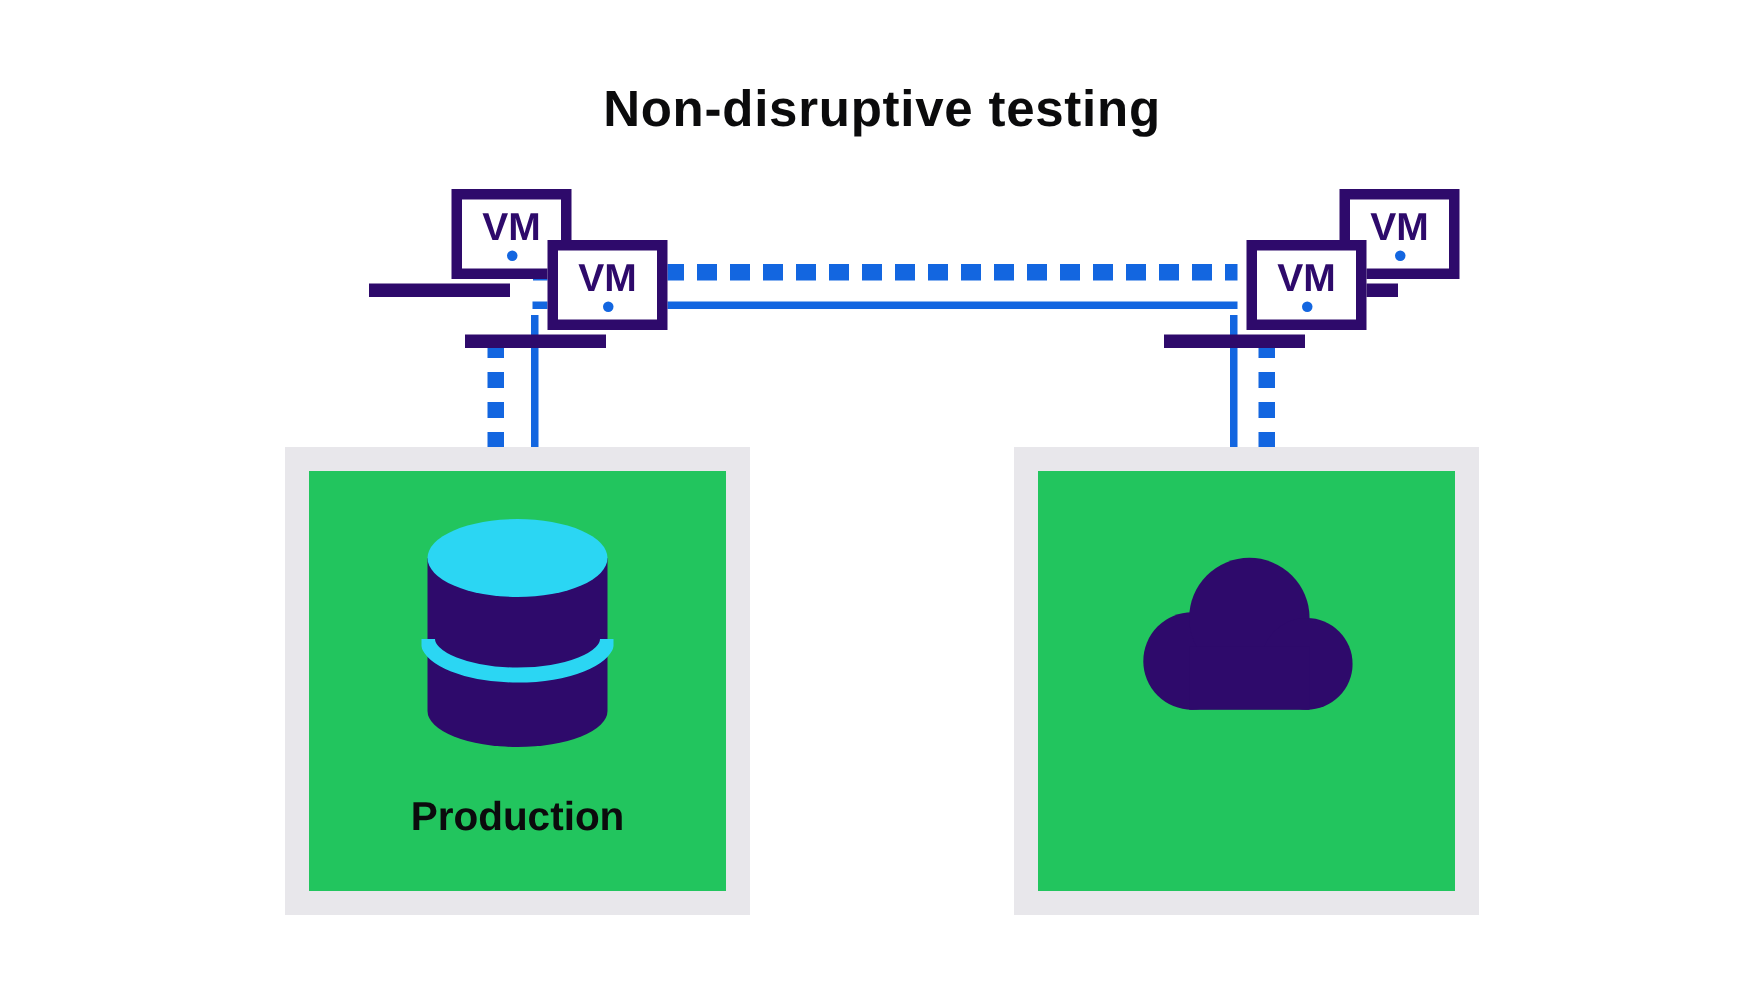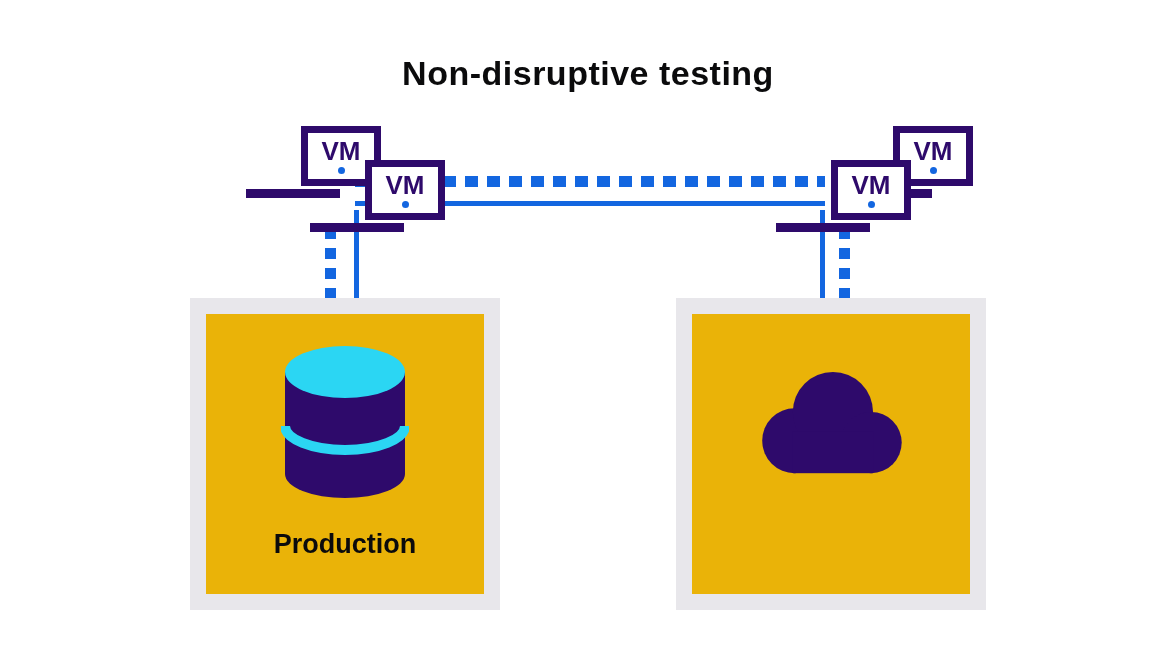--- a/index.html
+++ b/index.html
@@ -38,21 +38,21 @@
   .laptop .power-dot{width:7px;height:7px;border-radius:50%;background:#1366e0;}
   .laptop .base{position:absolute;left:0;top:63px;width:94px;height:9px;background:#2e0a6b;}
   .laptop-left-back{left:246px;top:126px;z-index:2;}
   .laptop-left-front{left:310px;top:160px;z-index:3;}
   .laptop-right-front{left:776px;top:160px;z-index:3;}
   .laptop-right-back{left:838px;top:126px;z-index:2;}
   
   .node-box{
     position:absolute;top:298px;width:310px;height:312px;background:#e8e7eb;z-index:4;
   }
-  .node-box-inner{position:absolute;inset:16px;background:#eab308;}
+  .node-box-inner{position:absolute;inset:16px;background:#22c55e;}
   .production-box{left:190px;}
   .target-box{left:676px;}
   .node-icon{position:absolute;left:50%;transform:translateX(-50%);}
   .database-icon{top:28px;}
   .cloud-icon{top:52px;}
   .node-label{
     position:absolute;left:0;right:0;bottom:34px;text-align:center;
     font-size:27px;font-weight:bold;color:#0b0b0c;
   }
 </style>

